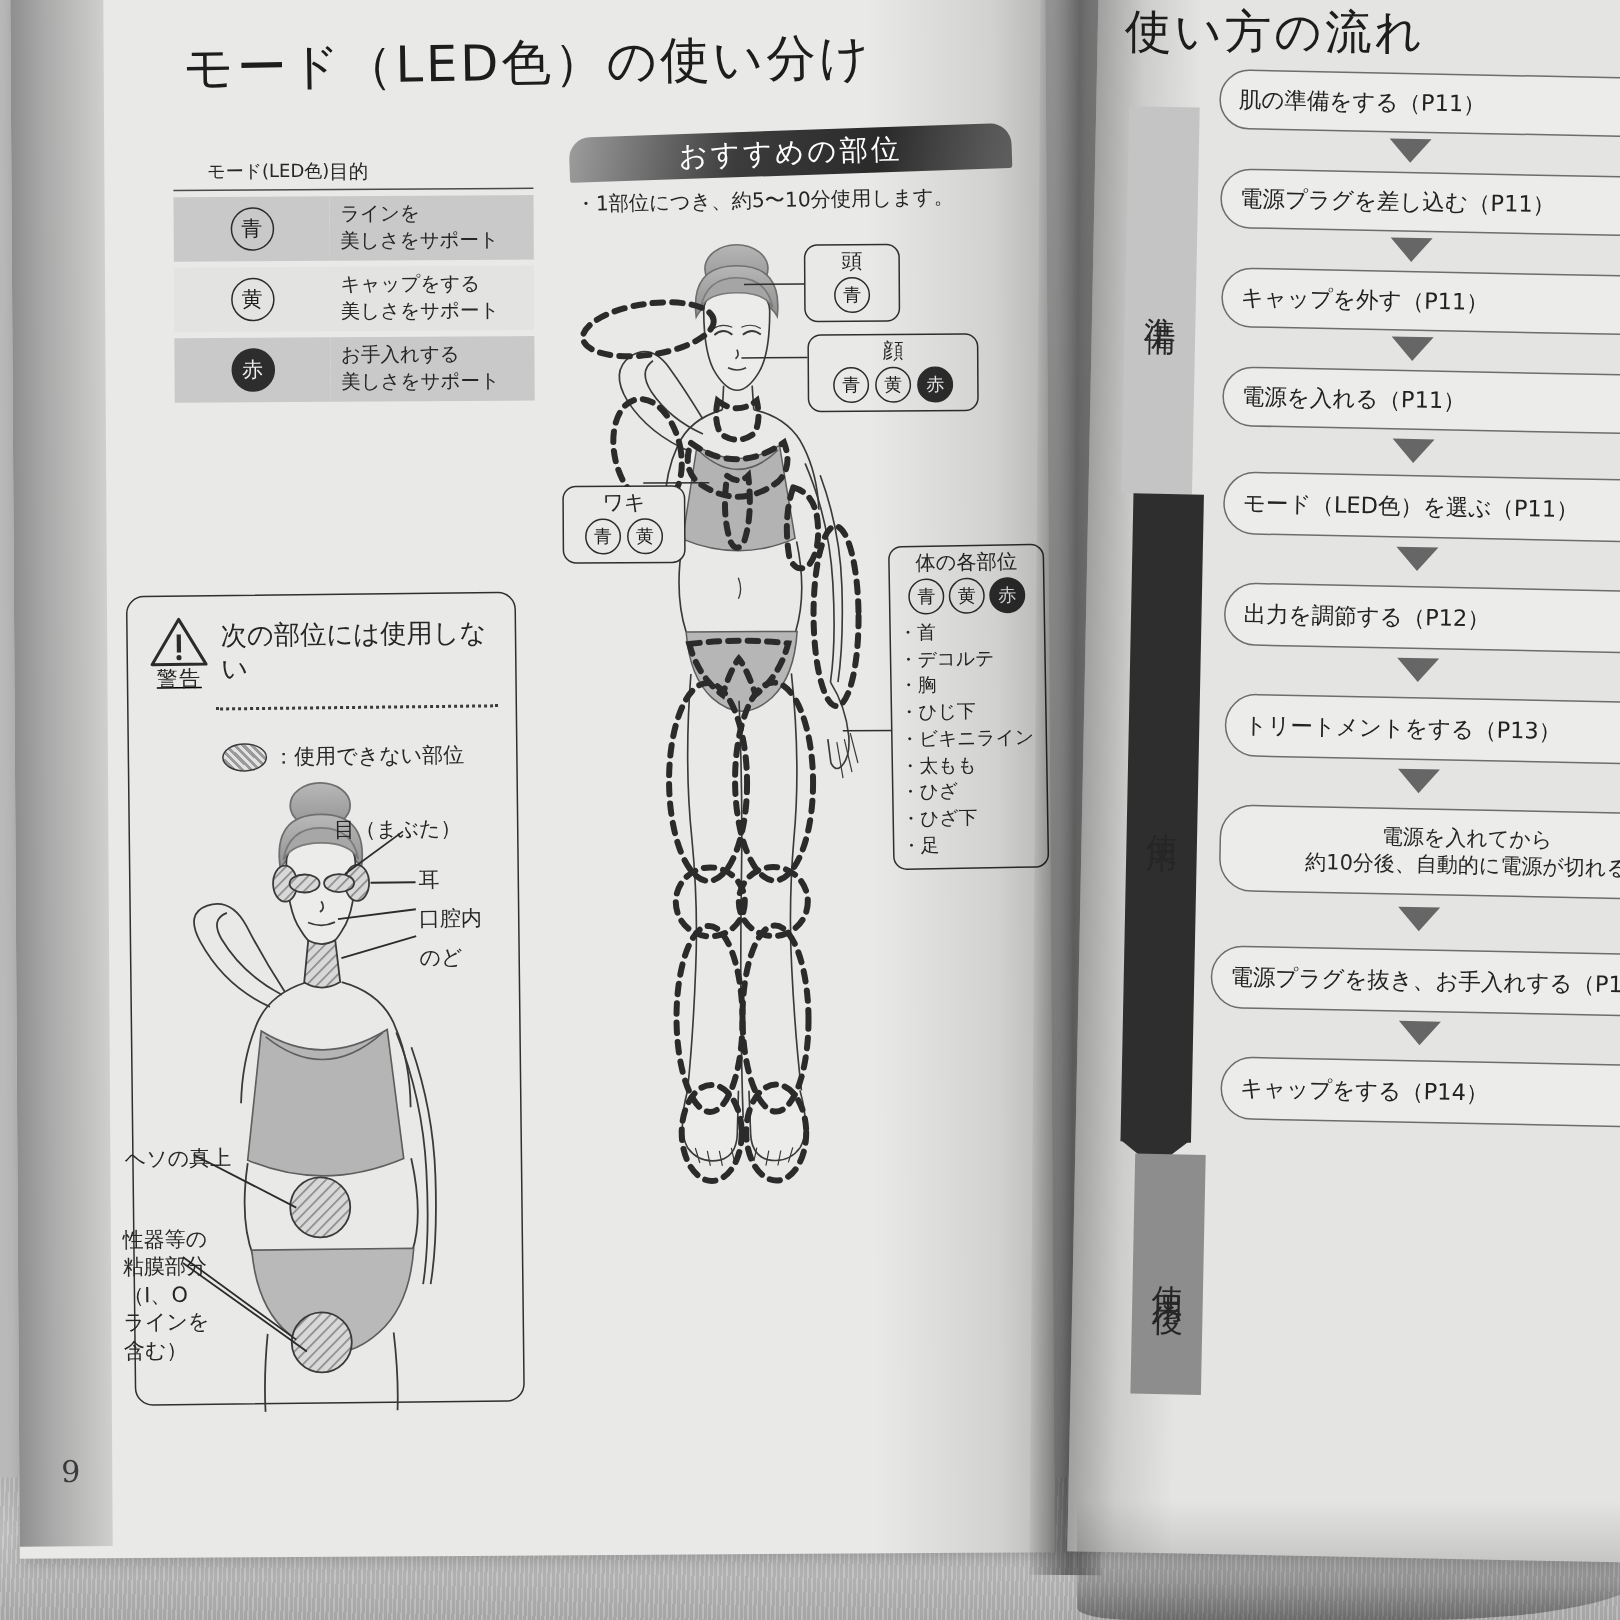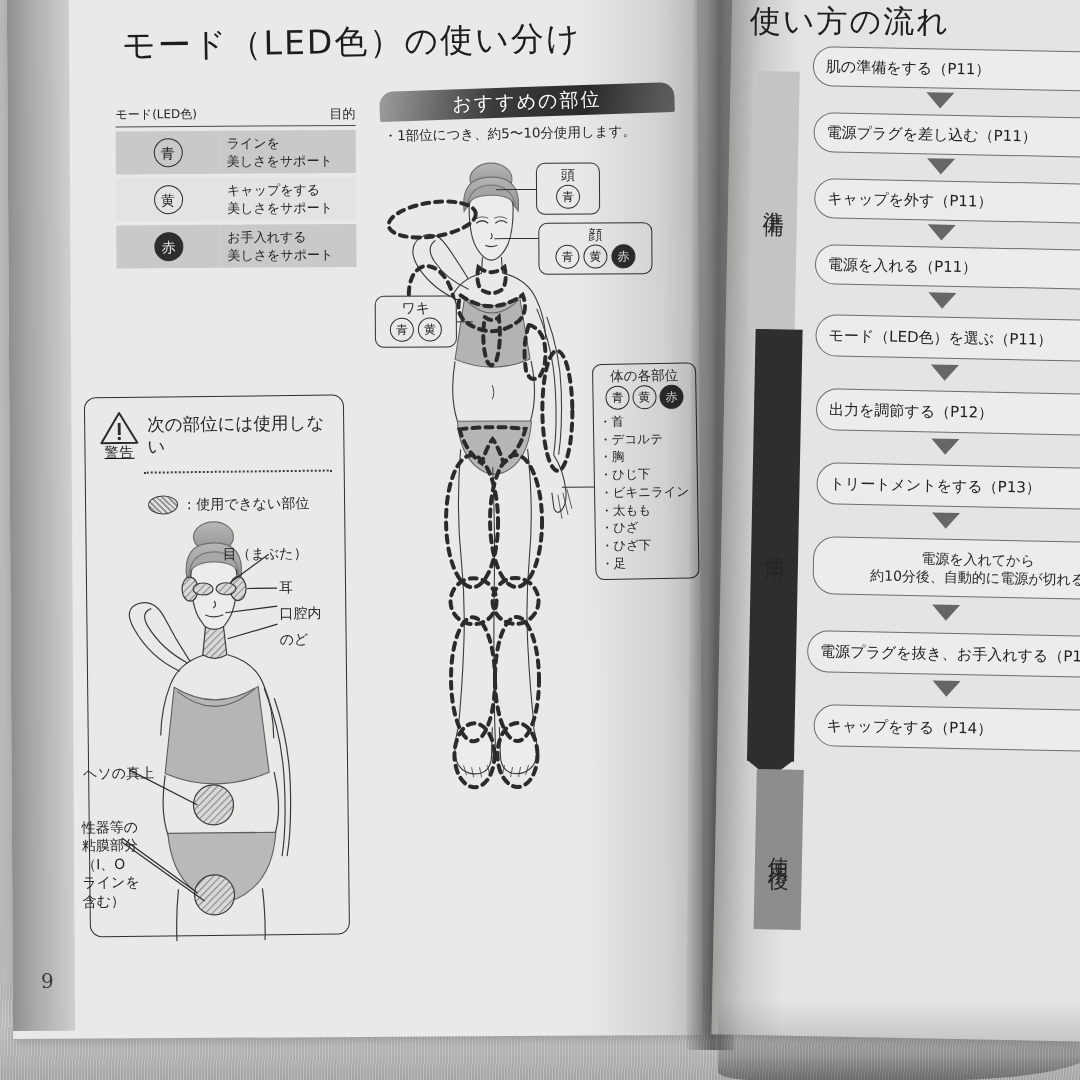--- a/index.html
+++ b/index.html
@@ -68,22 +68,22 @@
   
   .page-title{
     position:absolute;left:115px;top:28px;font-size:33px;letter-spacing:2px;
     color:#1d1d1d;white-space:nowrap;font-weight:400;
     transform:rotate(-.6deg);
   }
 
   
   .mode-table{position:absolute;left:108px;top:113px;width:240px;}
   .mt-head{display:flex;border-bottom:1px solid #4a4a4a;padding-bottom:2px;}
-  .mt-h1{width:104px;text-align:left;font-size:12px;}
-  .mt-h2{flex:1;text-align:right;font-size:13px;}
+  .mt-h1{width:104px;text-align:right;font-size:12px;}
+  .mt-h2{flex:1;text-align:left;font-size:13px;}
   .mt-row{display:flex;align-items:stretch;min-height:42px;margin-top:4px;}
   .mt-c1{width:104px;display:flex;align-items:center;justify-content:center;background:#c9c9c9;}
   .mt-c2{flex:1;background:#c9c9c9;padding:4px 4px 4px 7px;font-size:13px;line-height:1.35;}
   .mt-row.alt .mt-c1,.mt-row.alt .mt-c2{background:#e3e3e1;}
   .chip{
     display:inline-flex;align-items:center;justify-content:center;
     width:27px;height:27px;border-radius:50%;border:1.4px solid #2b2b2b;
     font-size:14px;line-height:1;background:transparent;color:#1d1d1d;
   }
   .chip.filled{background:#2d2d2d;color:#efefef;border-color:#2d2d2d;}
@@ -323,21 +323,21 @@
     <div class="callout" style="left:530px;top:232px;width:98px;">
       <div class="co-title jp">顔</div>
       <div class="co-chips">
         <span class="chip sm jp">青</span>
         <span class="chip sm jp">黄</span>
         <span class="chip sm filled jp">赤</span>
       </div>
     </div>
 
     <div class="leader" style="left:420px;top:330px;width:44px;"></div>
-    <div class="callout" style="left:366px;top:304px;width:66px;">
+    <div class="callout" style="left:366px;top:332px;width:66px;">
       <div class="co-title jp">ワキ</div>
       <div class="co-chips">
         <span class="chip sm jp">青</span>
         <span class="chip sm jp">黄</span>
       </div>
     </div>
 
     <div class="leader" style="left:552px;top:496px;width:36px;"></div>
     <div class="parts-box">
       <div class="pb-title jp">体の各部位</div>

